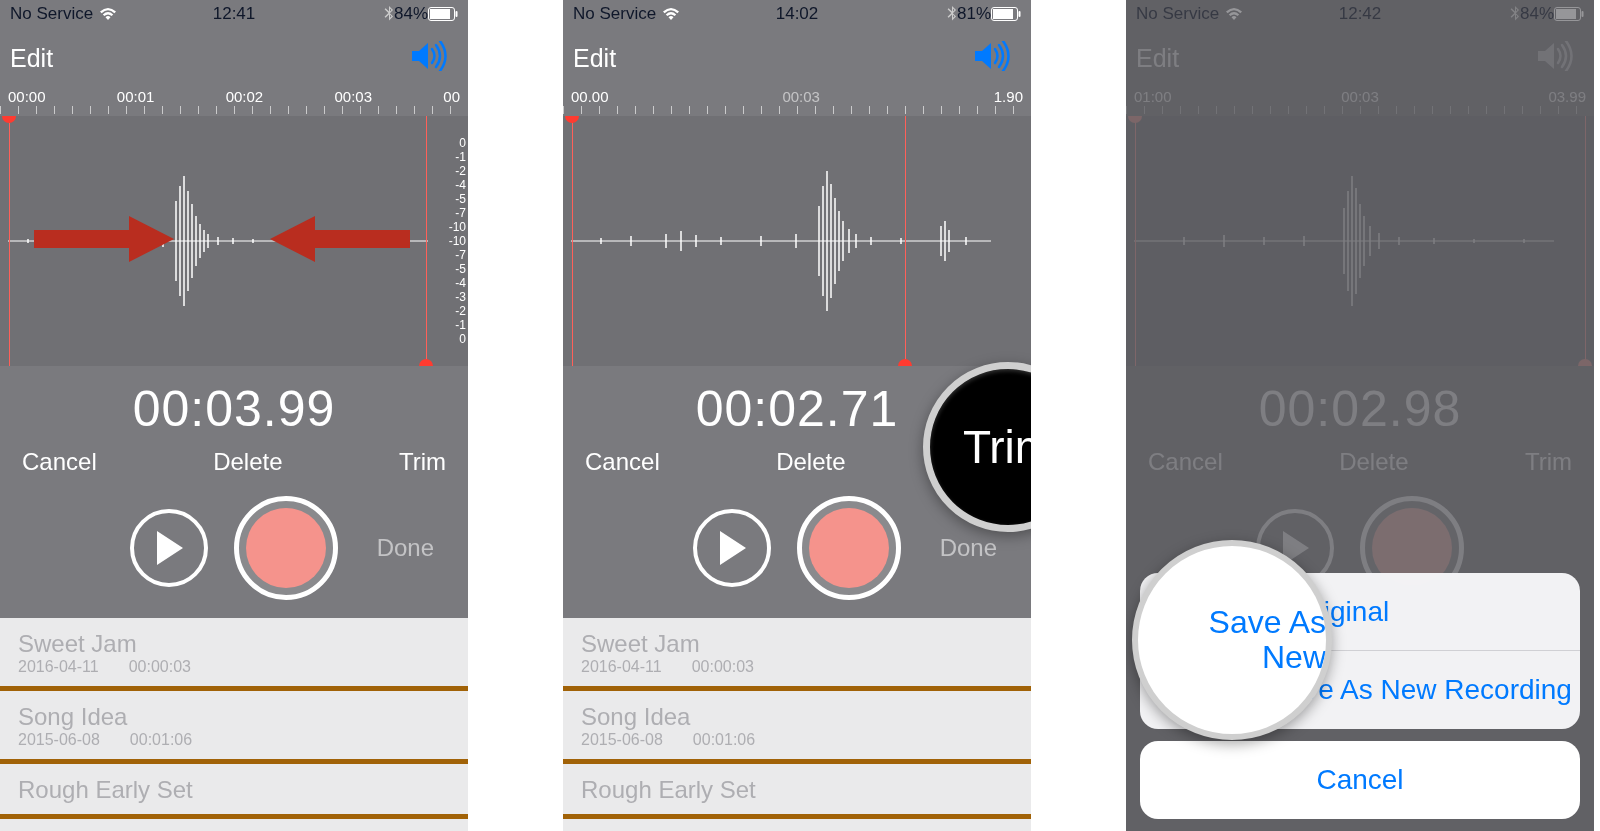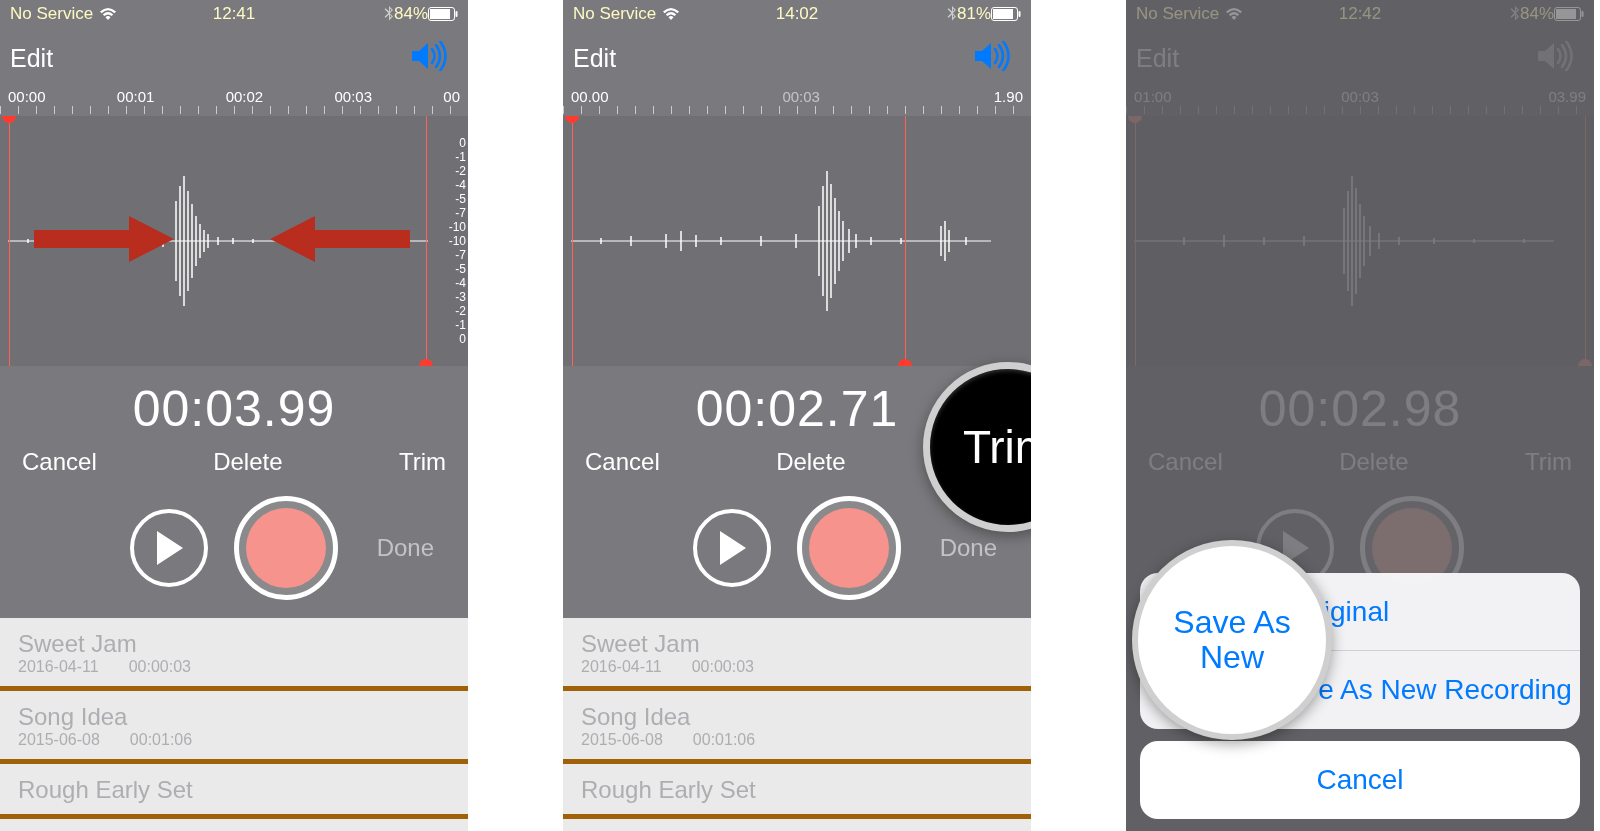--- a/index.html
+++ b/index.html
@@ -23,21 +23,21 @@
     position: relative;
     overflow: hidden;
   }
   
   .status-bar {
     height: 28px;
     display: flex;
     align-items: center;
     justify-content: space-between;
     padding: 0 10px;
-    color: #fef9c3;
+    color: #0f172a;
     font-size: 17px;
   }
   .status-left { display: flex; align-items: center; gap: 6px; }
   .status-right { display: flex; align-items: center; }
   .wifi-icon svg, .bt-icon svg, .battery-icon svg { display: block; }
   .status-time { position: absolute; left: 50%; transform: translateX(-50%); font-weight: 500; }
   
   .header {
     height: 60px;
     position: relative;
@@ -260,21 +260,21 @@
     border-radius: 50%;
     background: #fff;
     border: 6px solid #cfcfcf;
     box-shadow: 0 4px 14px rgba(0,0,0,0.35);
     display: flex;
     align-items: center;
     justify-content: center;
     color: #007aff;
     font-size: 32px;
     font-weight: 400;
-    text-align: center;
+    text-align: right;
     line-height: 1.1;
     overflow: hidden;
   }
   .muted { opacity: 0.55; }
 </style>
 </head>
 <body>
 
 <div class="container">
 

